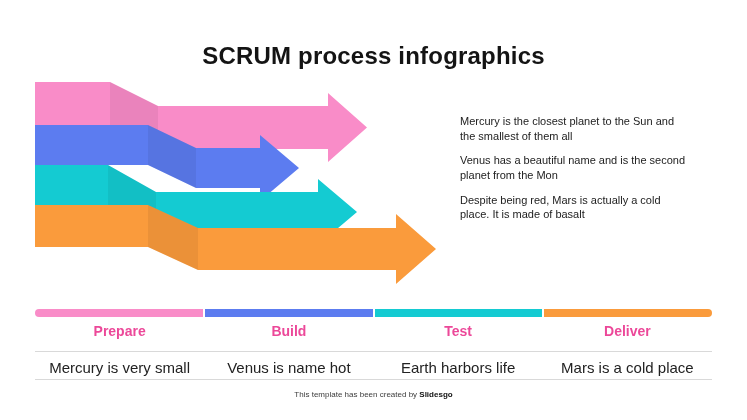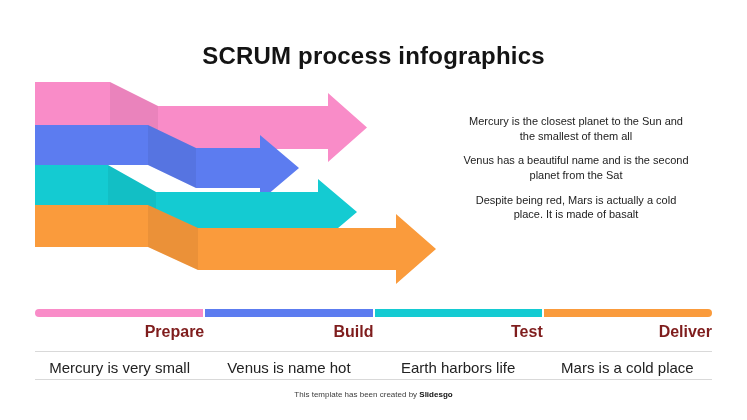--- a/index.html
+++ b/index.html
@@ -22,37 +22,36 @@
 
   .arrows-svg { position:absolute; top:0; left:0; }
 
   .descriptions {
     position:absolute; left:460px; top:114px; width:240px;
   }
   .descriptions p {
     margin:0 8px 10px 0;
     font-size:11px; line-height:1.33;
     color:#222;
-    text-align:center;
   }
 
   .legend-bar {
     position:absolute; left:35px; top:309px; width:677px; height:8px;
     display:flex; gap:2px;
   }
   .legend-seg { flex:1 1 0; }
   .legend-seg:first-child { border-radius:4px 0 0 4px; }
   .legend-seg:last-child { border-radius:0 4px 4px 0; }
 
   .stage-labels {
     position:absolute; left:35px; top:323px; width:677px;
     display:grid; grid-template-columns:repeat(4,1fr);
   }
   .stage-labels .stage-label {
-    text-align:right; font-size:16px; font-weight:700; color:#7f1d1d;
+    text-align:center; font-size:14px; font-weight:700; color:#ec4899;
   }
 
   .divider {
     position:absolute; left:35px; width:677px; height:1px;
     background:#d9d9d9;
   }
   .divider-1 { top:351px; }
   .divider-2 { top:379px; }
 
   .stage-notes {
@@ -86,21 +85,21 @@
 
     <polygon points="35,165 108,165 156,192 318,192 318,179 357,212 318,245 318,232 156,232 108,205 35,205" fill="#14CBD2"></polygon>
     <polygon fill="#000000" opacity="0.06" points="108,165 156,192 156,232 108,205"></polygon>
 
     <polygon points="35,205 148,205 198,228 396,228 396,214 436,249 396,284 396,270 198,270 148,247 35,247" fill="#FA9B3C"></polygon>
     <polygon fill="#000000" opacity="0.06" points="148,205 198,228 198,270 148,247"></polygon>
   </svg>
 
   <div class="descriptions">
     <p>Mercury is the closest planet to the Sun and the smallest of them all</p>
-    <p>Venus has a beautiful name and is the second planet from the Sat</p>
+    <p>Venus has a beautiful name and is the second planet from the Mon</p>
     <p>Despite being red, Mars is actually a cold place. It is made of basalt</p>
   </div>
 
   <div class="legend-bar">
     <div class="legend-seg" style="background: rgb(249, 140, 200);"></div>
     <div class="legend-seg" style="background: rgb(92, 124, 240);"></div>
     <div class="legend-seg" style="background: rgb(20, 203, 210);"></div>
     <div class="legend-seg" style="background: rgb(250, 155, 60);"></div>
   </div>
 

